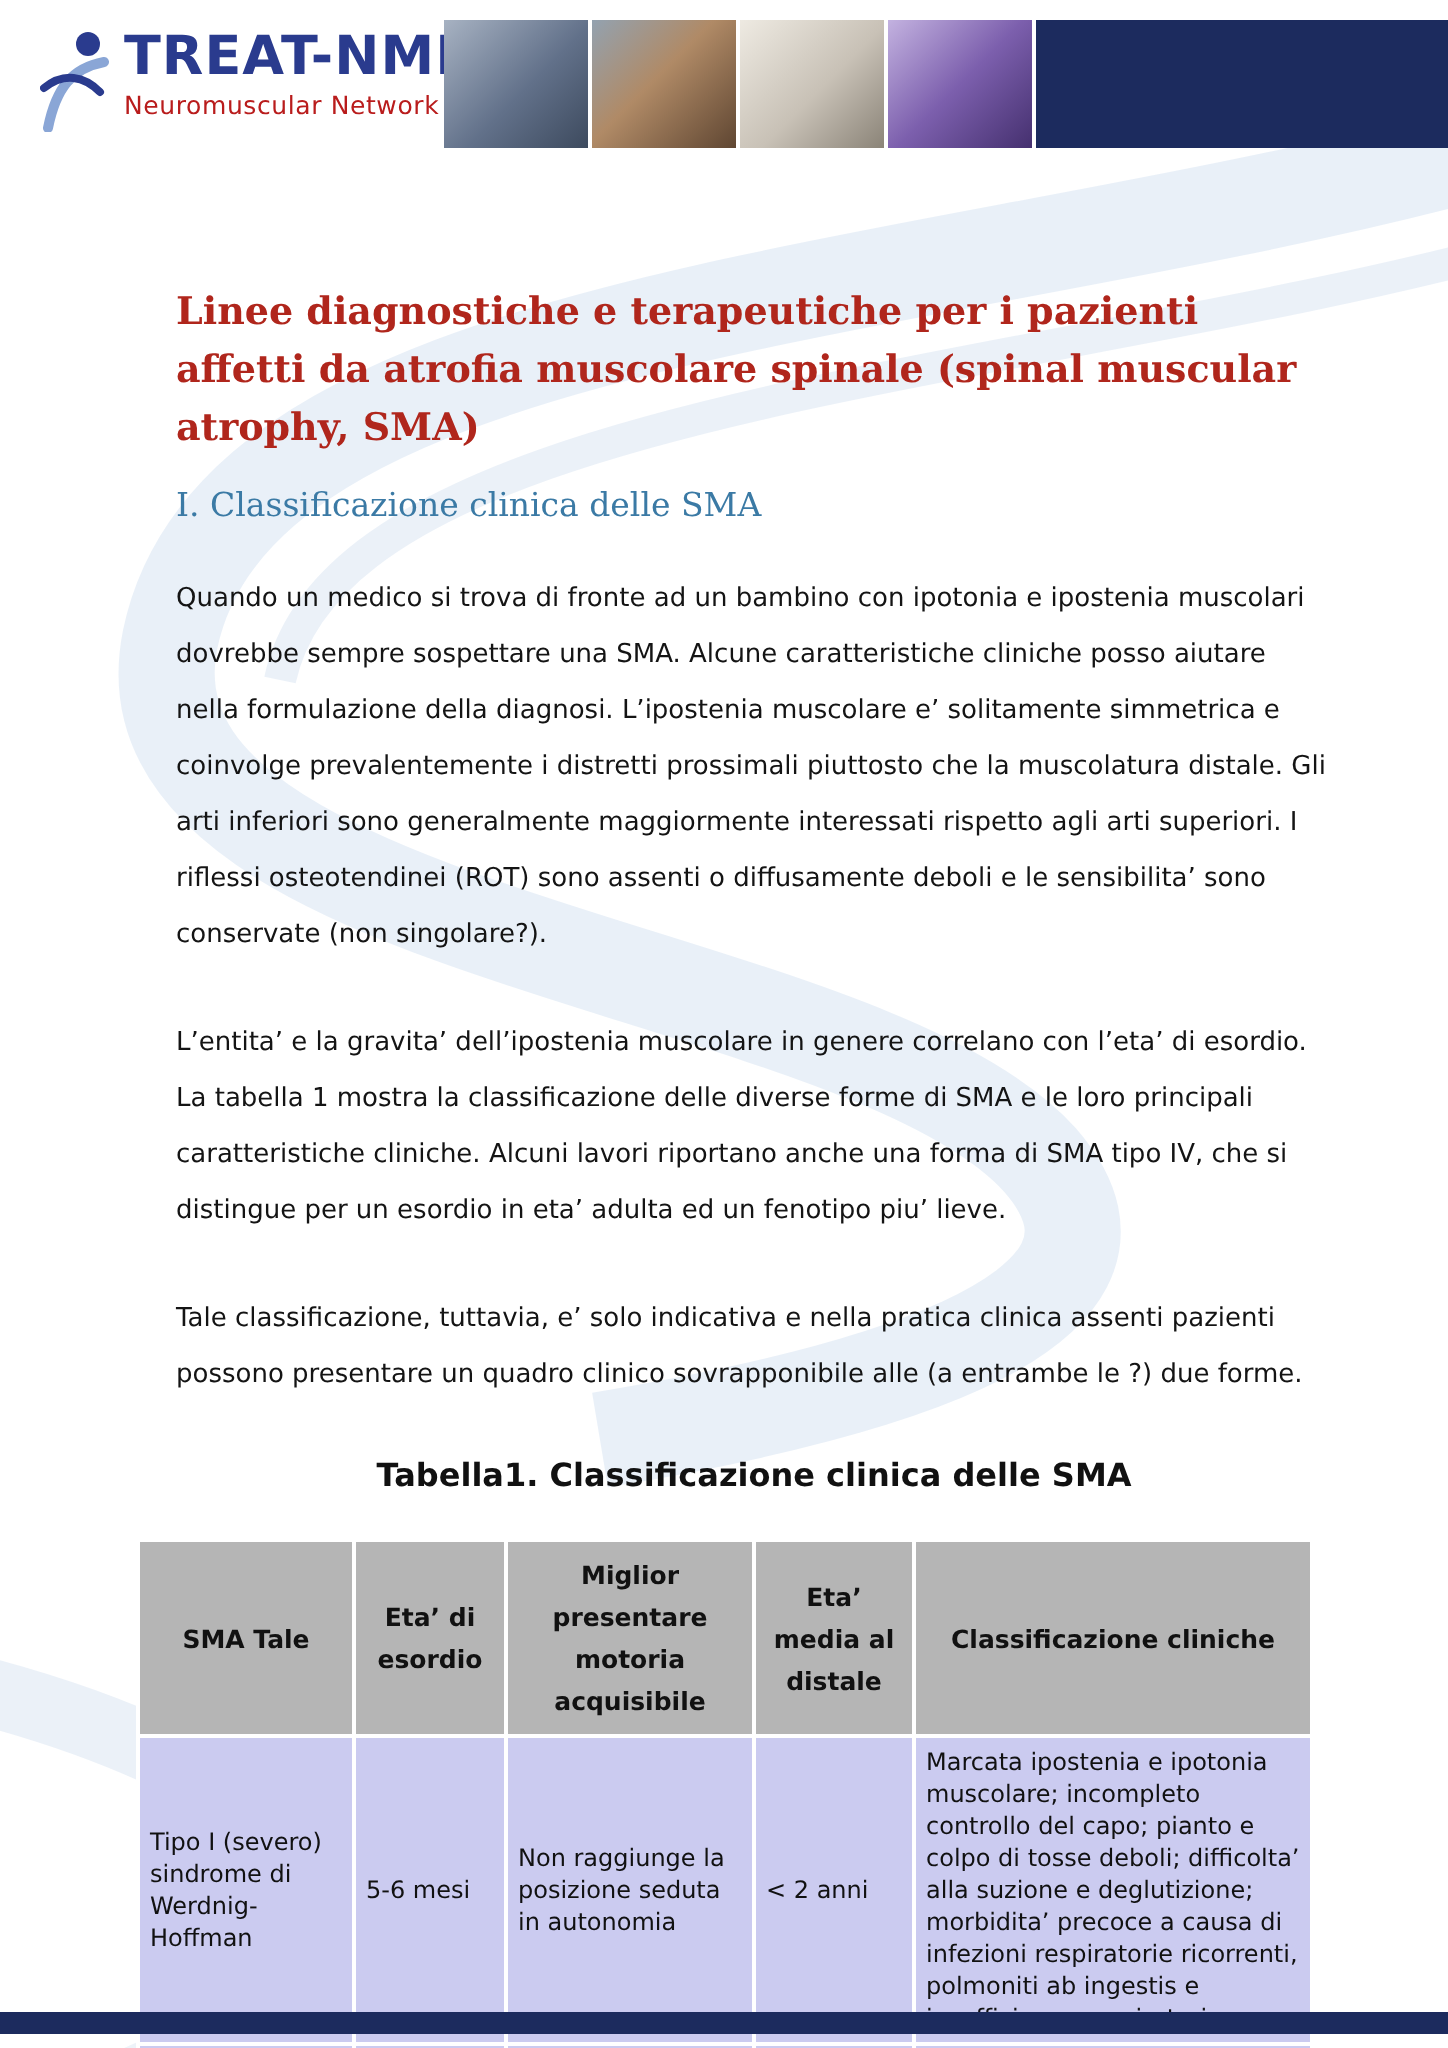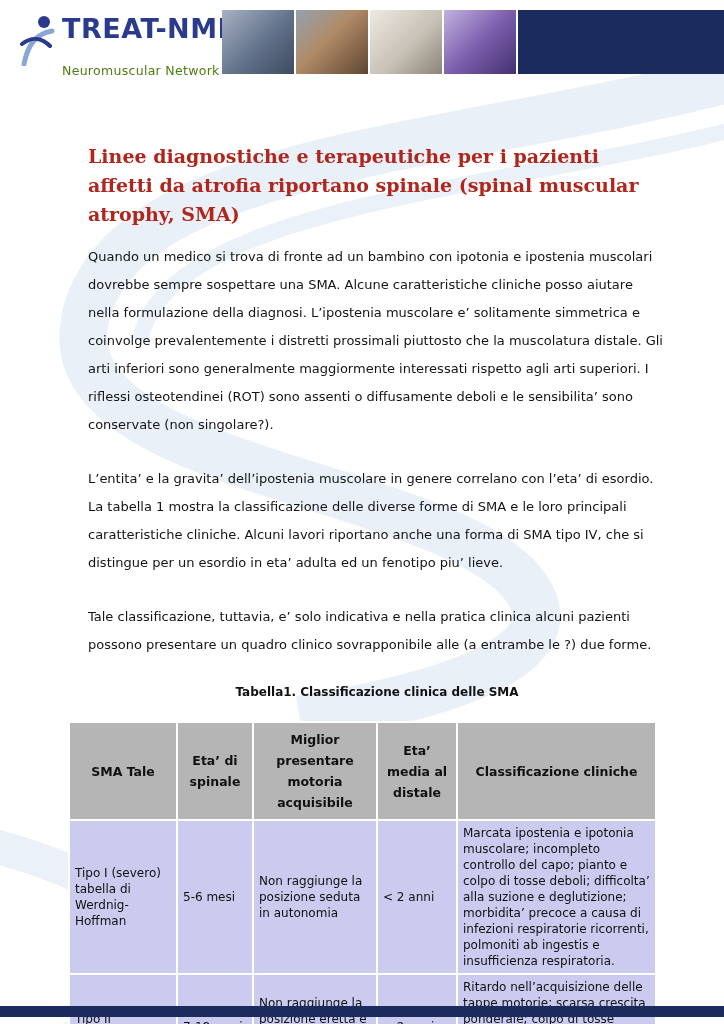--- a/index.html
+++ b/index.html
@@ -9,21 +9,21 @@
     background: #ffffff;
     font-family: "DejaVu Sans", sans-serif;
   }
   .watermark { position: absolute; top: 0; left: 0; width: 724px; height: 1024px; z-index: 0; }
 
   
   .header { position: relative; height: 90px; z-index: 2; }
   .logo { position: absolute; top: 14px; left: 20px; display: flex; align-items: flex-start; }
   .logo-mark { width: 38px; height: 52px; margin-right: 4px; }
   .logo-text { font-size: 27px; font-weight: bold; color: #2a3b8e; letter-spacing: 0.5px; line-height: 30px; }
-  .logo-tagline { font-size: 12.5px; color: #4d7c0f; margin-top: 19px; letter-spacing: 0.3px; }
+  .logo-tagline { font-size: 12.5px; color: #b91c1c; margin-top: 1px; letter-spacing: 0.3px; }
   .header-strip { position: absolute; top: 10px; left: 222px; right: 0; height: 64px; display: flex; }
   .photo { width: 72px; height: 64px; margin-right: 2px; }
   .photo-1 { background: linear-gradient(135deg, #a7b2c2 0%, #62718a 55%, #3d4a5e 100%); }
   .photo-2 { background: linear-gradient(135deg, #93a2b0 0%, #b08a66 45%, #5f4632 100%); }
   .photo-3 { background: linear-gradient(135deg, #eeeae2 0%, #c8c1b6 55%, #8b8478 100%); }
   .photo-4 { background: linear-gradient(135deg, #c3b2e0 0%, #7c5fad 50%, #45306f 100%); }
   .navy-fill { flex: 1; background: #1c2b5e; }
 
   
   .content { position: relative; z-index: 2; margin-top: 52px; padding: 0 58px 0 88px; }
@@ -32,21 +32,21 @@
     font-size: 19px; font-weight: bold; color: #b0261c;
     line-height: 29px; margin: 0 0 14px 0;
   }
   .section-heading {
     font-family: "DejaVu Serif", serif;
     font-size: 16.5px; font-weight: normal; color: #3b7aa5;
     margin: 0 0 24px 0;
   }
   .para { font-size: 13px; color: #141414; line-height: 28px; margin: 0 0 26px 0; }
 
-  .table-caption { text-align: center; font-weight: bold; font-size: 12px; color: #111; margin: 2px 0 22px 0; }
+  .table-caption { text-align: center; font-weight: bold; font-size: 16px; color: #111; margin: 2px 0 22px 0; }
 
   table.sma-table {
     border-collapse: separate; border-spacing: 2px;
     table-layout: fixed; width: 589px; margin-left: -20px;
     background: #ffffff;
   }
   .sma-table th {
     background: #b5b5b5; color: #111;
     font-size: 12.5px; font-weight: bold; text-align: center;
     vertical-align: middle; line-height: 21px;
@@ -87,48 +87,49 @@
     <div class="header-strip">
       <div class="photo photo-1"></div>
       <div class="photo photo-2"></div>
       <div class="photo photo-3"></div>
       <div class="photo photo-4"></div>
       <div class="navy-fill"></div>
     </div>
   </header>
 
   <main class="content">
-    <h1 class="doc-title">Linee diagnostiche e terapeutiche per i pazienti affetti da atrofia riportano spinale (spinal muscular atrophy, SMA)</h1>
+    <h1 class="doc-title">Linee diagnostiche e terapeutiche per i pazienti affetti da atrofia muscolare spinale (spinal muscular atrophy, SMA)</h1>
+    <h2 class="section-heading">I. Classificazione clinica delle SMA</h2>
 
     <p class="para">Quando un medico si trova di fronte ad un bambino con ipotonia e ipostenia muscolari dovrebbe sempre sospettare una SMA. Alcune caratteristiche cliniche posso aiutare nella formulazione della diagnosi. L’ipostenia muscolare e’ solitamente simmetrica e coinvolge prevalentemente i distretti prossimali piuttosto che la muscolatura distale. Gli arti inferiori sono generalmente maggiormente interessati rispetto agli arti superiori. I riflessi osteotendinei (ROT) sono assenti o diffusamente deboli e le sensibilita’ sono conservate (non singolare?).</p>
     <p class="para">L’entita’ e la gravita’ dell’ipostenia muscolare in genere correlano con l’eta’ di esordio. La tabella 1 mostra la classificazione delle diverse forme di SMA e le loro principali caratteristiche cliniche. Alcuni lavori riportano anche una forma di SMA tipo IV, che si distingue per un esordio in eta’ adulta ed un fenotipo piu’ lieve.</p>
-    <p class="para">Tale classificazione, tuttavia, e’ solo indicativa e nella pratica clinica alcuni pazienti possono presentare un quadro clinico sovrapponibile alle (a entrambe le ?) due forme.</p>
+    <p class="para">Tale classificazione, tuttavia, e’ solo indicativa e nella pratica clinica assenti pazienti possono presentare un quadro clinico sovrapponibile alle (a entrambe le ?) due forme.</p>
 
     <div class="table-caption">Tabella1. Classificazione clinica delle SMA</div>
 
     <table class="sma-table">
       <colgroup>
         <col style="width:106px">
           <col style="width:74px">
           <col style="width:122px">
           <col style="width:78px">
           <col>
       </colgroup>
       <thead>
         <tr>
           <th>SMA Tale</th>
-          <th>Eta’ di spinale</th>
+          <th>Eta’ di esordio</th>
           <th>Miglior presentare motoria acquisibile</th>
           <th>Eta’ media al distale</th>
           <th>Classificazione cliniche</th>
         </tr>
       </thead>
       <tbody>
         <tr>
-          <td>Tipo I (severo) tabella di Werdnig-Hoffman</td>
+          <td>Tipo I (severo) sindrome di Werdnig-Hoffman</td>
           <td>5-6 mesi</td>
           <td>Non raggiunge la posizione seduta in autonomia</td>
           <td>&lt; 2 anni</td>
           <td>Marcata ipostenia e ipotonia muscolare; incompleto controllo del capo; pianto e colpo di tosse deboli; difficolta’ alla suzione e deglutizione; morbidita’ precoce a causa di infezioni respiratorie ricorrenti, polmoniti ab ingestis e insufficienza respiratoria.</td>
         </tr>
         <tr>
           <td>Tipo II (intermedio)</td>
           <td>7-18 mesi</td>
           <td>Non raggiunge la posizione eretta e la deambulazione autonoma</td>
           <td>&gt; 2 anni</td>

